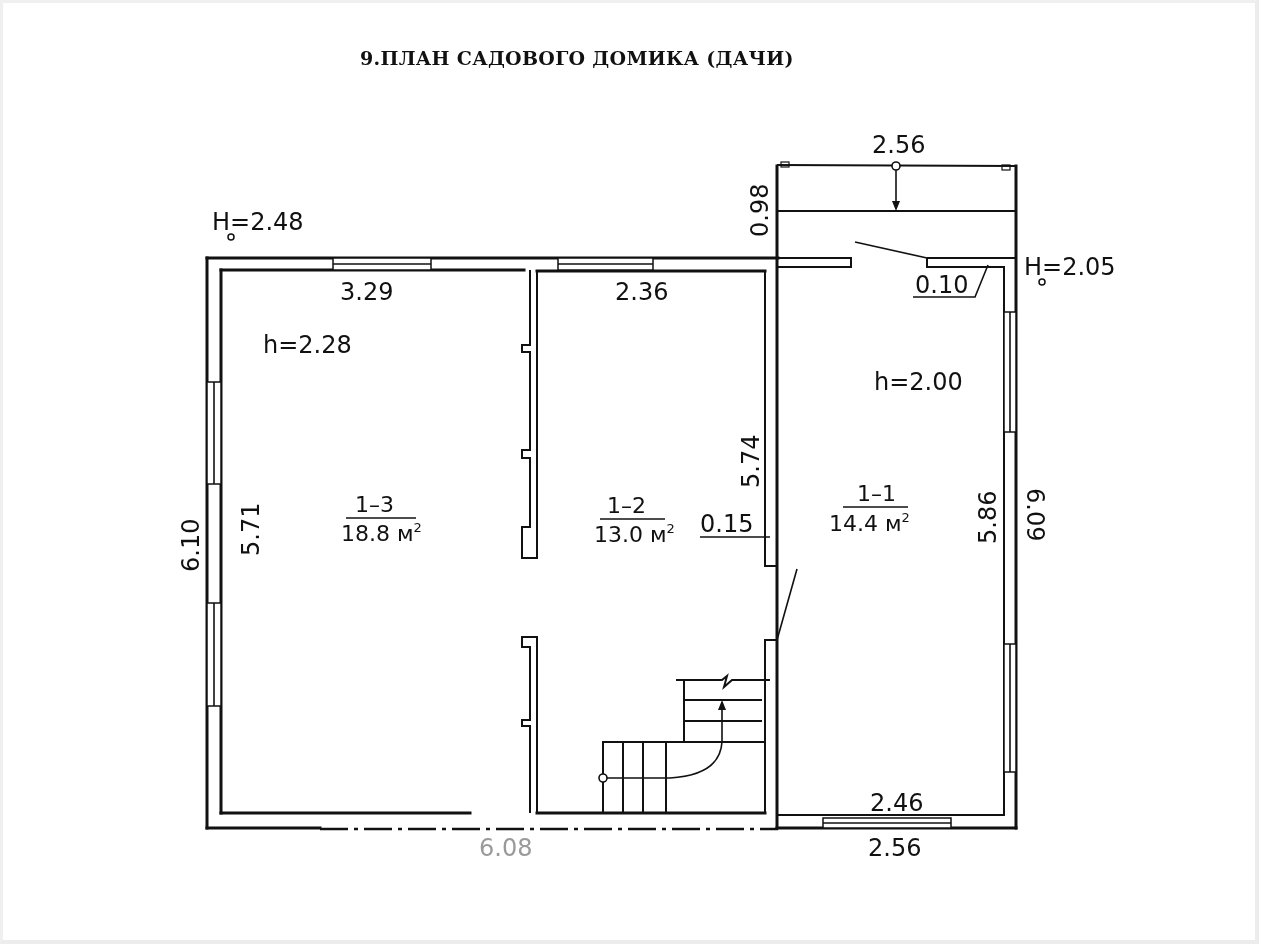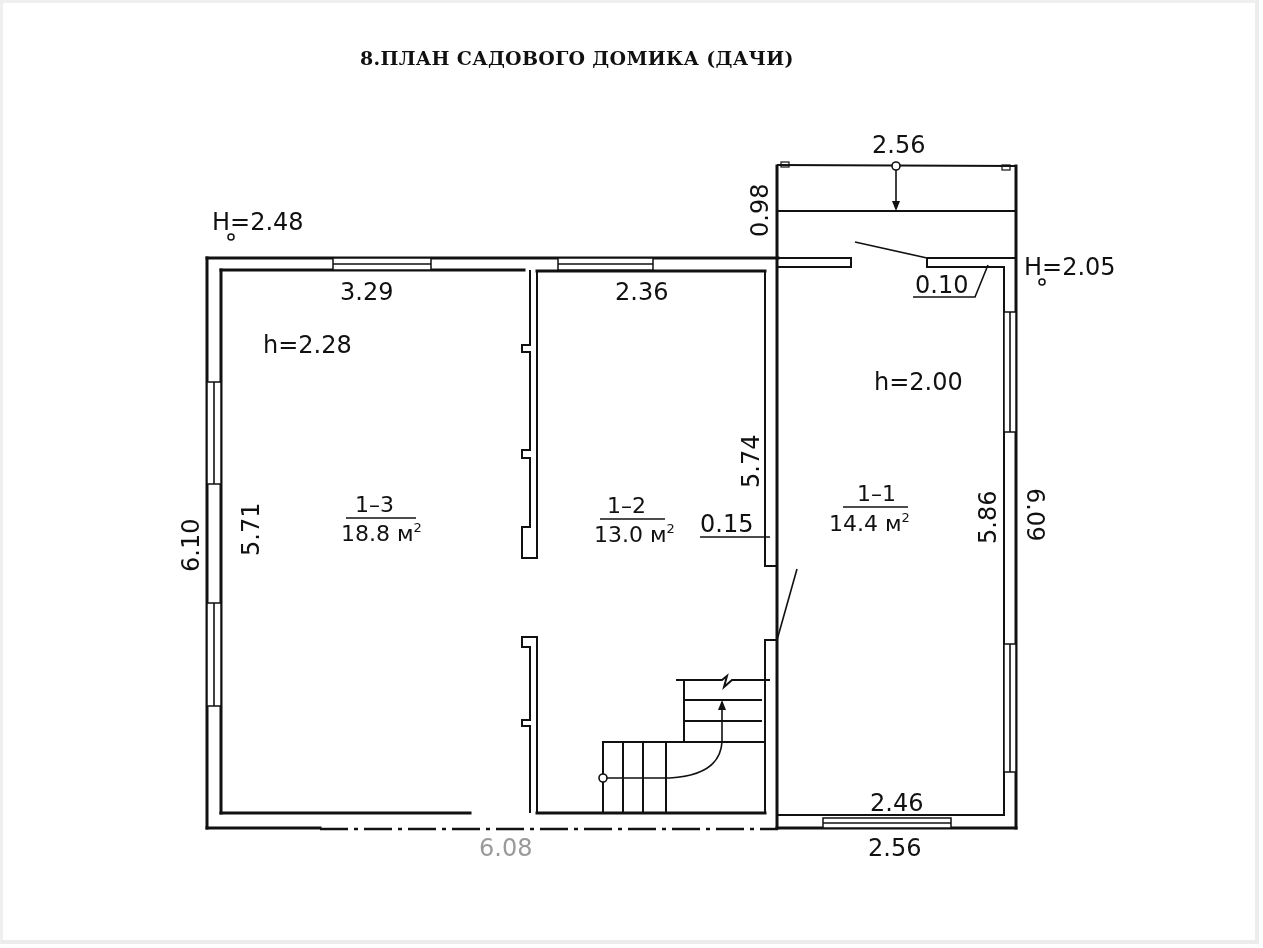--- a/index.html
+++ b/index.html
@@ -16,21 +16,21 @@
   .lbl-bold { font-family: "DejaVu Sans", sans-serif; font-size: 24px; fill: #111; }
   .room-id { font-family: "DejaVu Sans", sans-serif; font-size: 22px; fill: #111; }
   .sup { font-size: 13px; }
   .faded { fill: #9a9a9a; }
 </style>
 </head>
 <body>
 
 <div class="frame"></div>
 
-<div class="title">8.ПЛАН САДОВОГО ДОМИКА (ДАЧИ)</div>
+<div class="title">9.ПЛАН САДОВОГО ДОМИКА (ДАЧИ)</div>
 
 <svg width="1263" height="948" viewBox="0 0 1263 948">
 
   <g>
 
     <line class="w" x1="207" y1="258" x2="778" y2="258"></line>
     <line class="w" x1="207" y1="258" x2="207" y2="828"></line>
     <line class="w" x1="207" y1="828" x2="320" y2="828"></line>
 
     <line class="w" x1="221" y1="270" x2="524" y2="270"></line>

